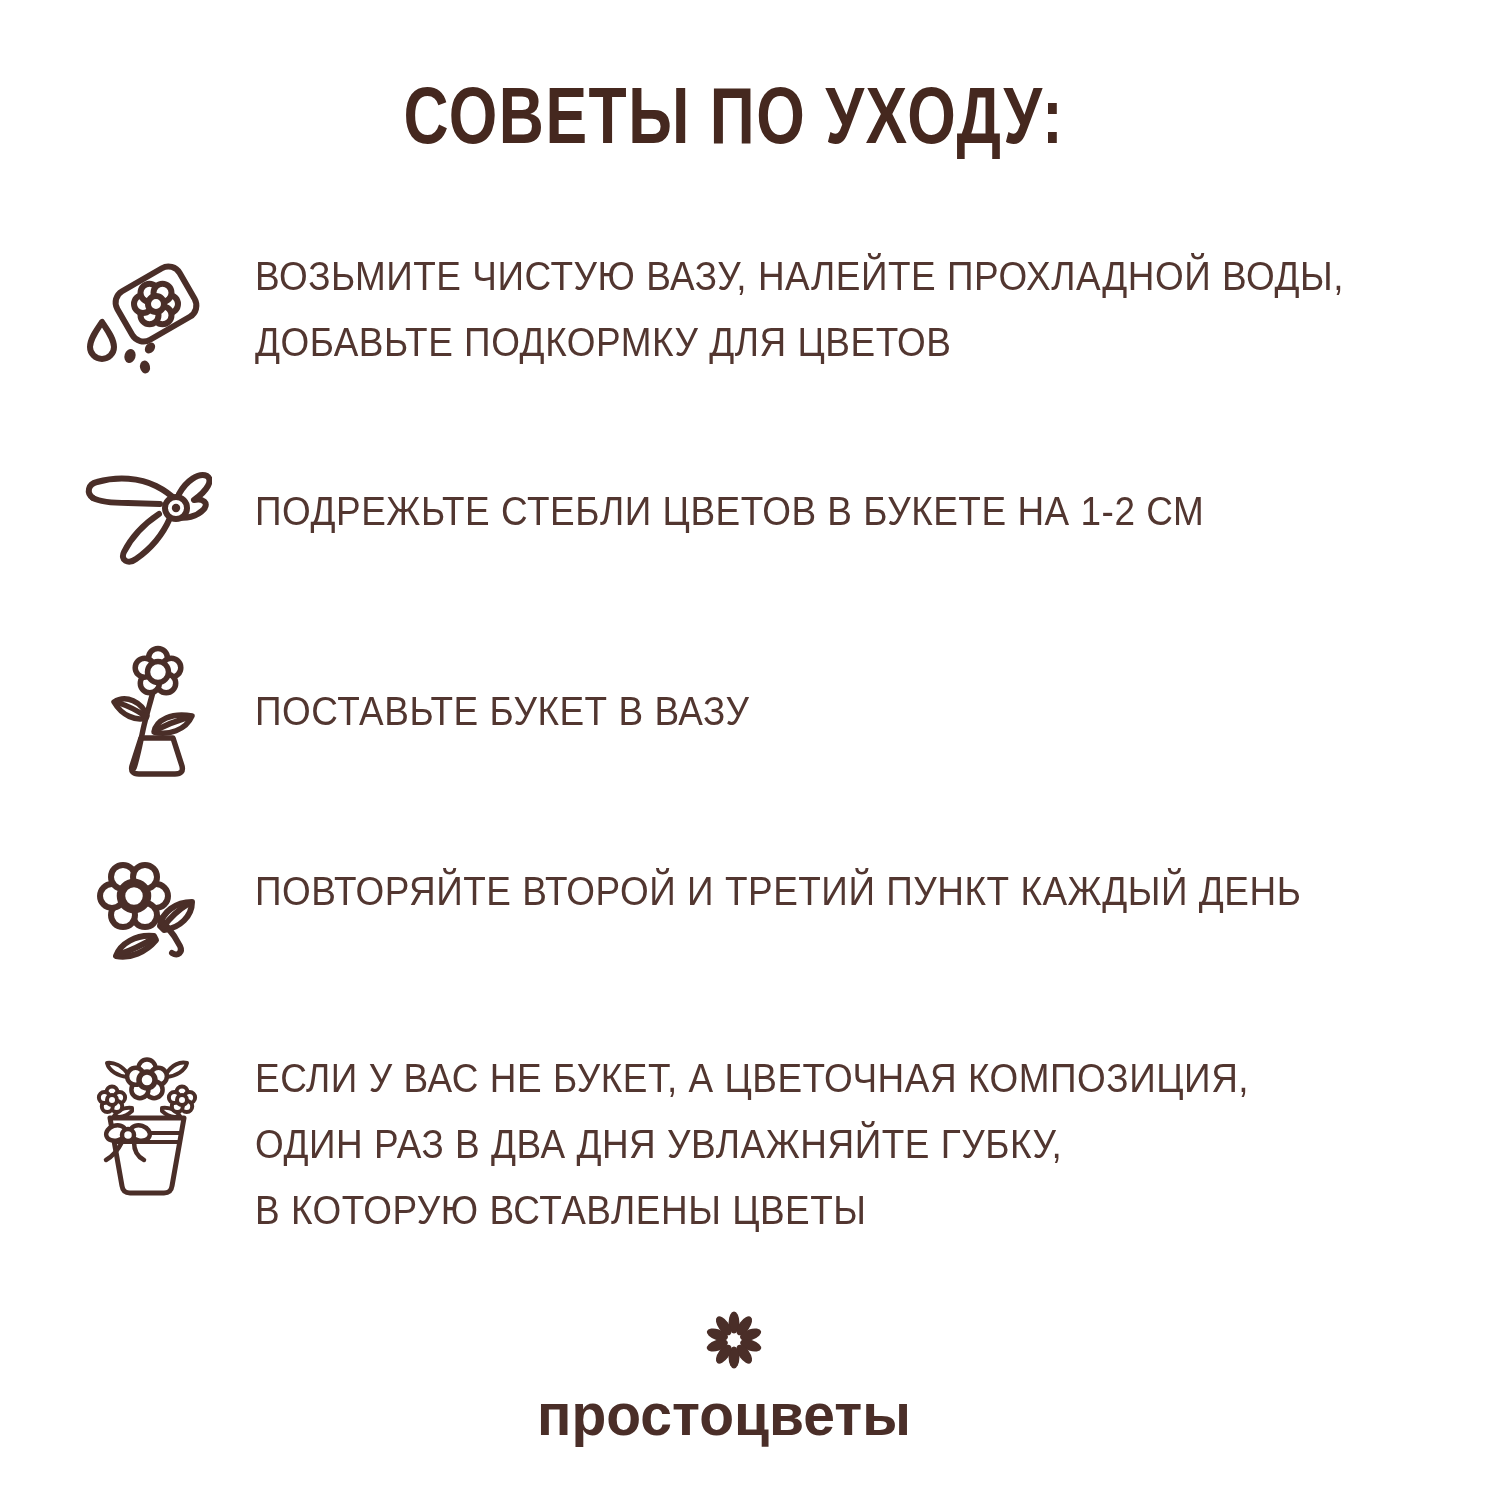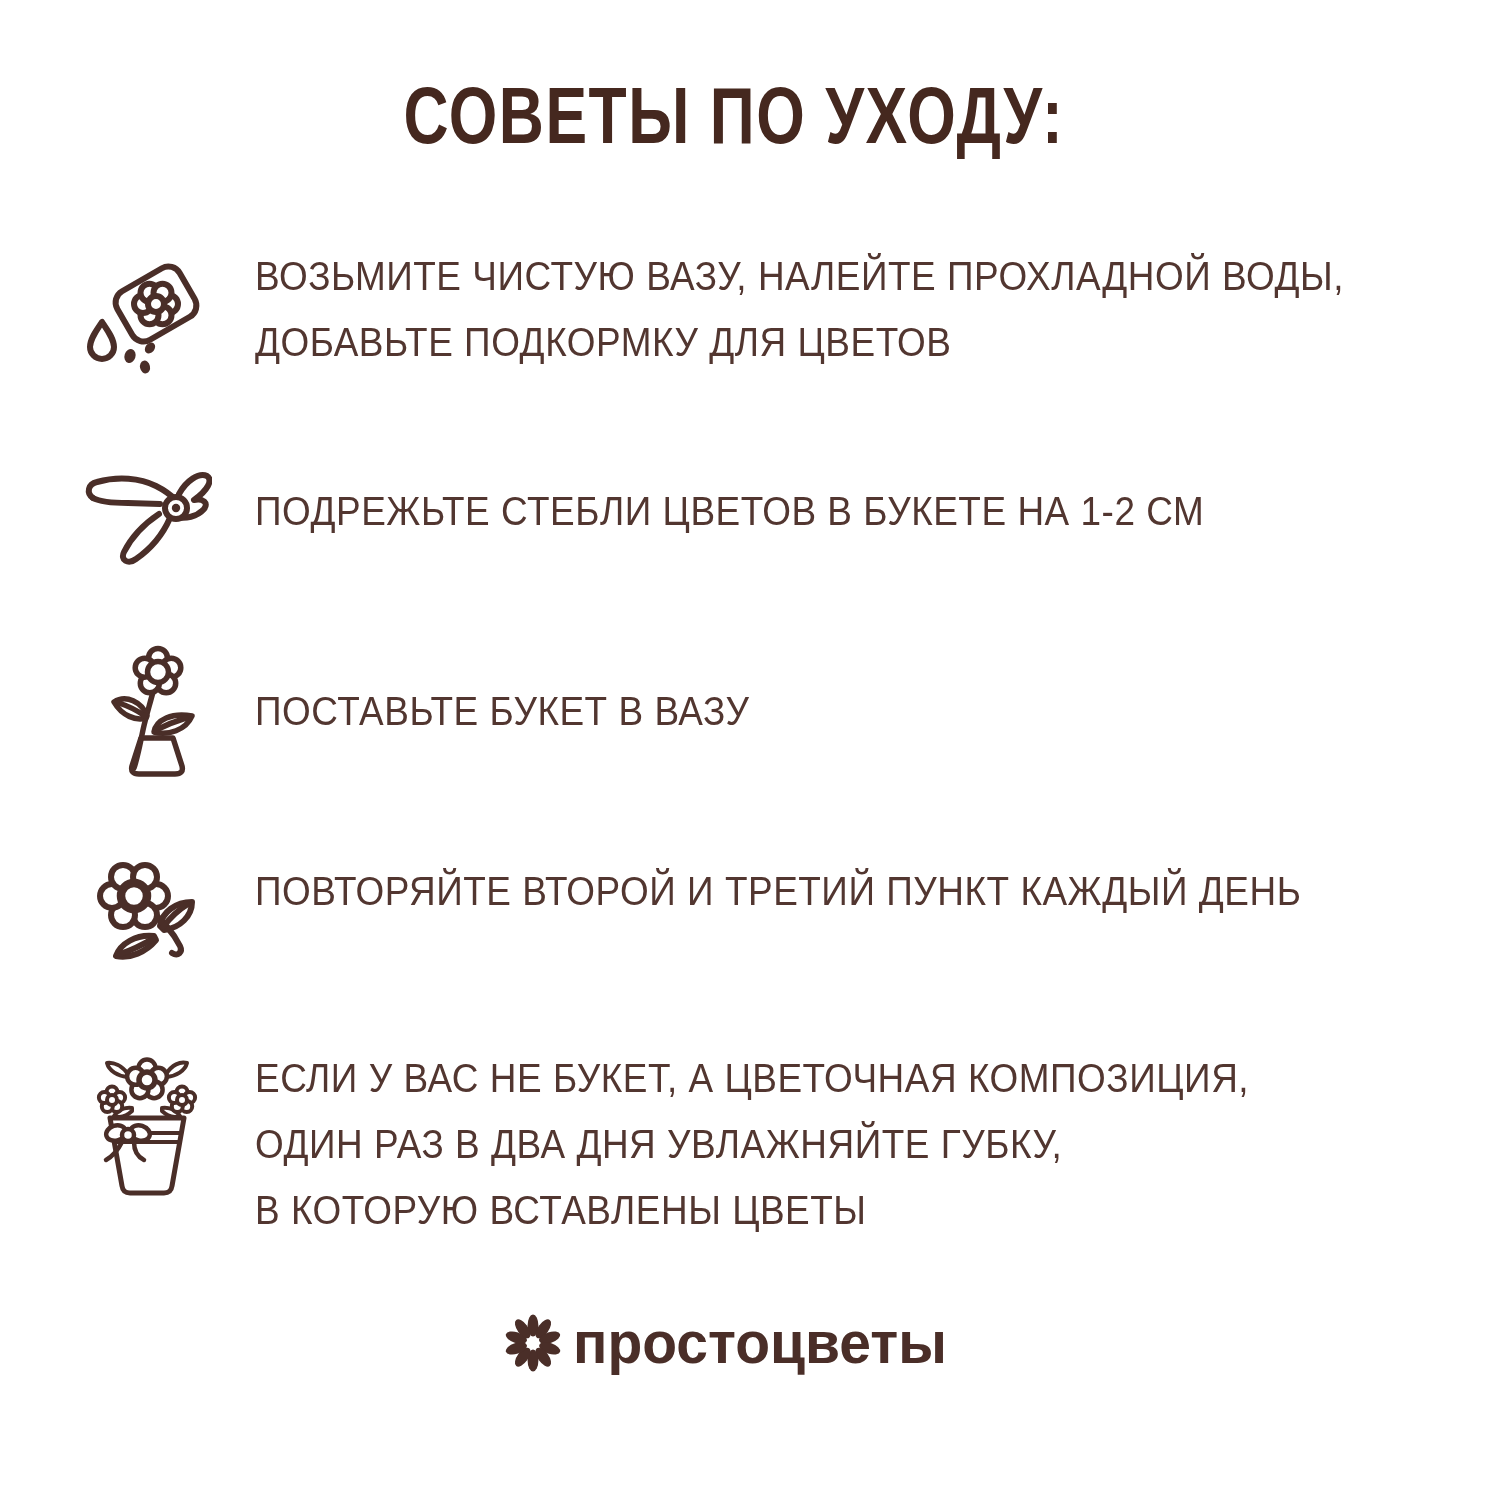--- a/index.html
+++ b/index.html
@@ -24,21 +24,21 @@
   .t3{top:678px;}
   .t4{top:858px;}
   .t5{top:1045px;}
   .i1{left:78px;top:254px;}
   .i2{left:80px;top:460px;}
   .i3{left:94px;top:642px;}
   .i4{left:92px;top:856px;}
   .i5{left:94px;top:1054px;}
   .logo-row{
     position:absolute;top:1308px;left:0;width:100%;
-    display:flex;justify-content:center;align-items:center;gap:8px;
+    display:flex;justify-content:center;align-items:center;gap:8px;flex-direction:column;
   }
   .logo-flower{width:64px;height:64px;flex:0 0 auto;}
   .brand{
     font-size:60px;font-weight:bold;color:#4a2e28;letter-spacing:0;
     transform:scaleX(.95);transform-origin:0 50%;white-space:nowrap;
   }
   .tagline{
     position:absolute;top:1392px;left:0;width:100%;text-align:center;
     font-size:30px;letter-spacing:2px;color:#4e332c;white-space:nowrap;
   }

